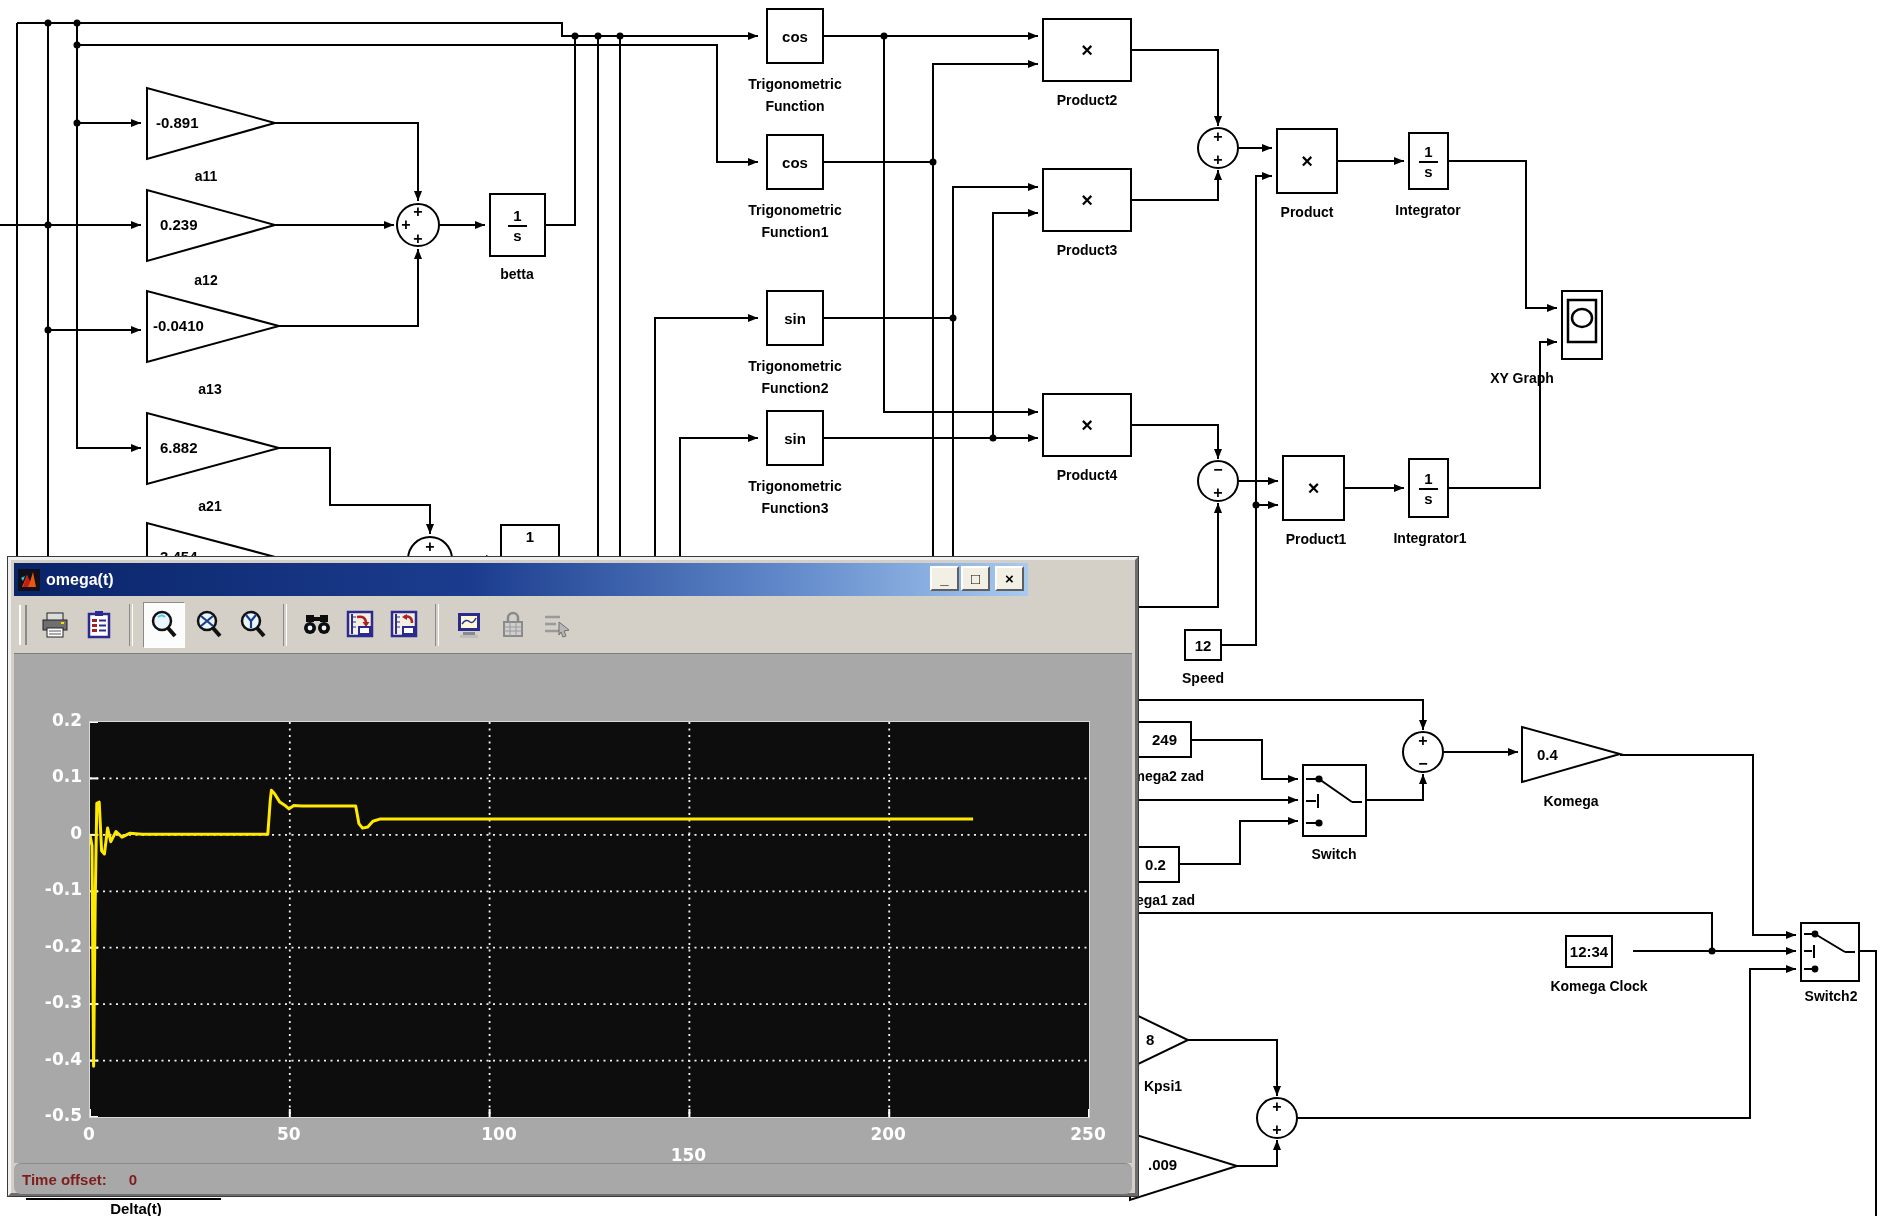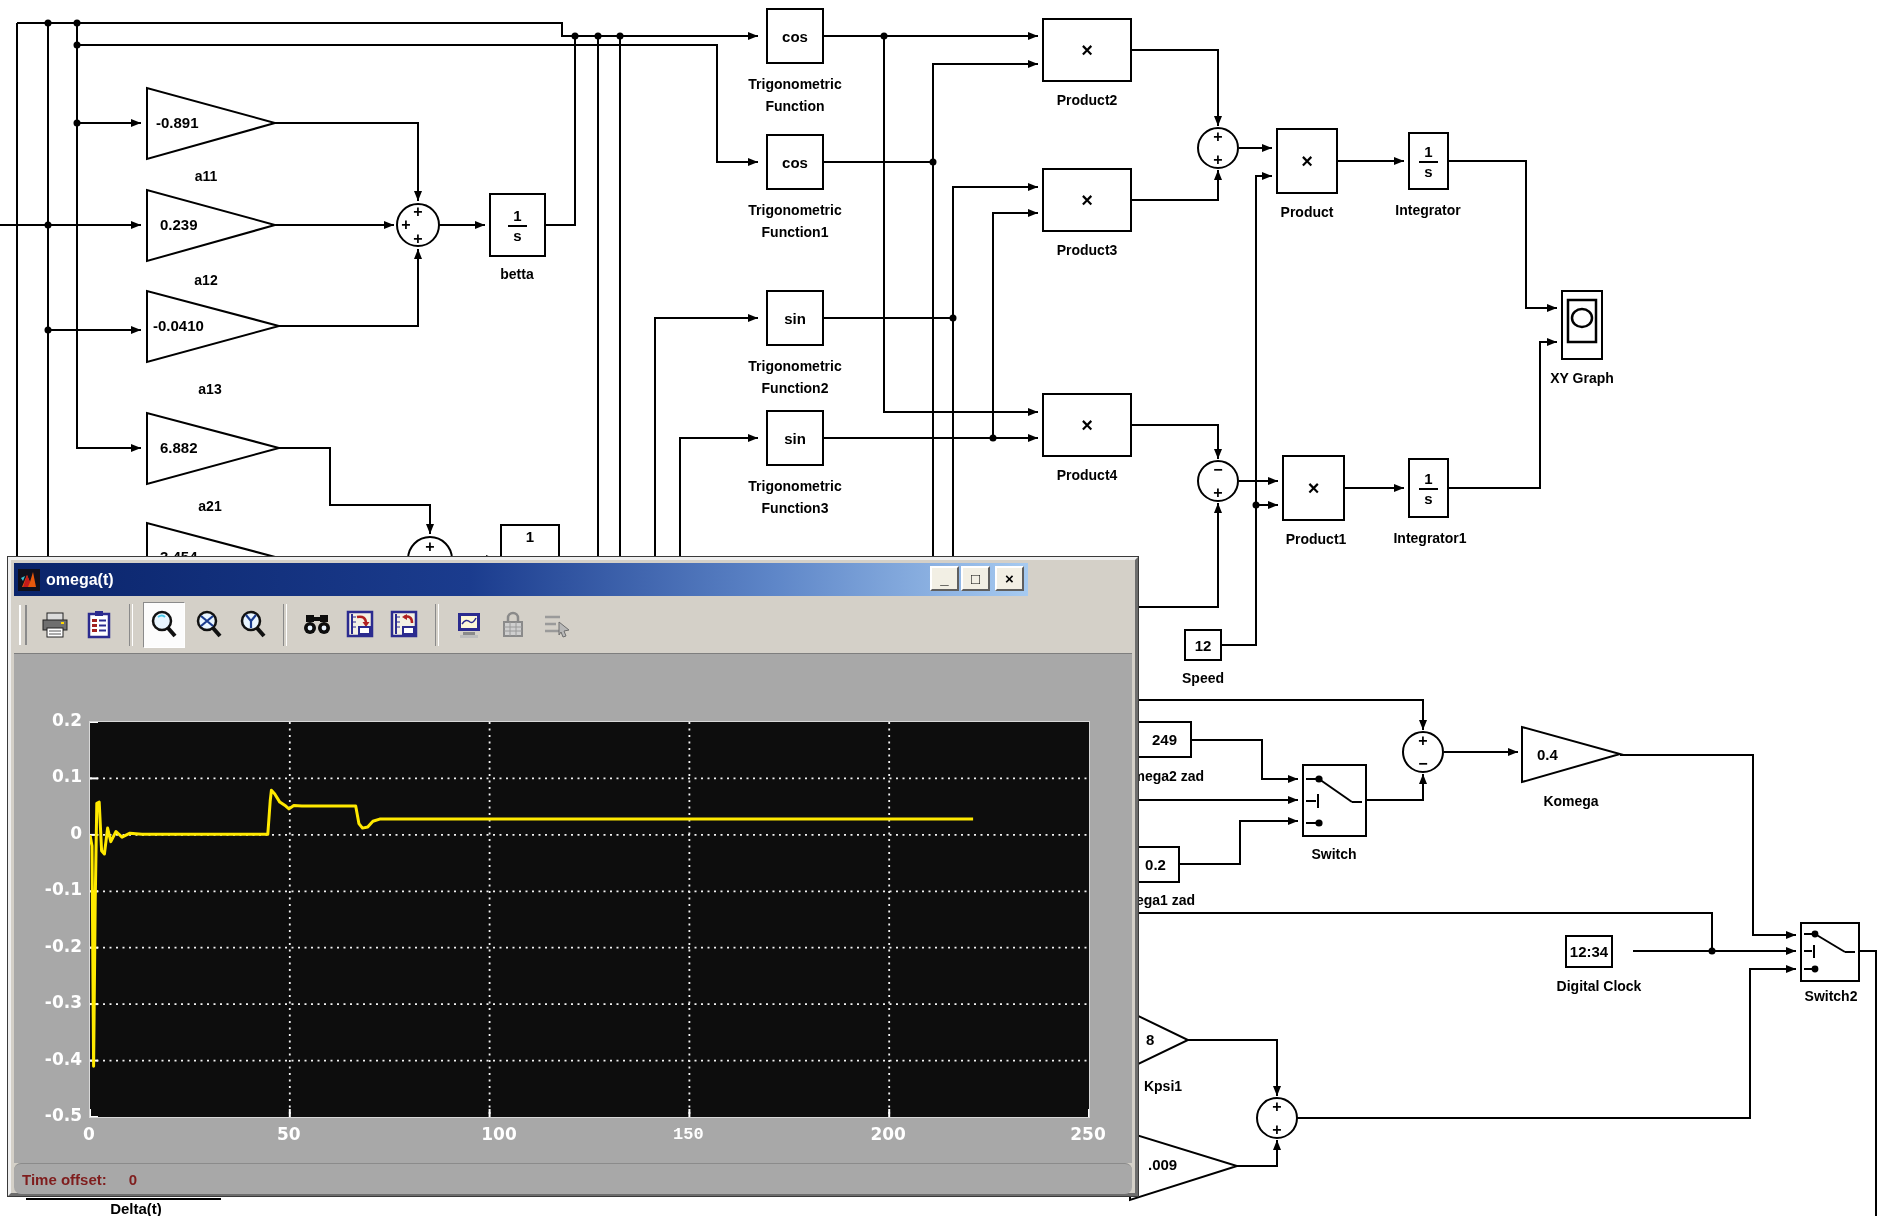--- a/index.html
+++ b/index.html
@@ -274,41 +274,41 @@
       <span>×</span>
     </div>
   <span class="blbl" style="left:1316px;top:531px;">Product1</span>
 
   <div class="blk" style="left:1561px;top:290px;width:42px;height:70px;">
     <svg width="38" height="66" viewBox="0 0 38 66">
       <rect x="5" y="8" width="28" height="42" fill="#fff" stroke="#000" stroke-width="2.5"></rect>
       <ellipse cx="19" cy="26" rx="10" ry="9" fill="none" stroke="#000" stroke-width="2.5"></ellipse>
     </svg>
   </div>
-  <span class="blbl" style="left:1582px;top:370px;">XY Graph</span>
+  <span class="blbl" style="left:1522px;top:370px;">XY Graph</span>
 
   <div class="blk" style="left:1184px;top:629px;width:38px;height:32px;">
       <span>12</span>
     </div>
   <span class="blbl" style="left:1203px;top:670px;">Speed</span>
 
   <div class="blk" style="left:1137px;top:721px;width:55px;height:37px;">
       <span>249</span>
     </div>
   <span class="blbl" style="left:1164px;top:768px;">omega2 zad</span>
 
   <div class="blk" style="left:1131px;top:846px;width:49px;height:37px;">
       <span>0.2</span>
     </div>
   <span class="blbl" style="left:1155px;top:892px;">omega1 zad</span>
 
   <div class="blk" style="left:1565px;top:935px;width:48px;height:33px;">
       <span>12:34</span>
     </div>
-  <span class="blbl" style="left:1599px;top:978px;">Digital Clock</span>
+  <span class="blbl" style="left:1599px;top:978px;">Komega Clock</span>
 
   <div class="blk" style="left:1302px;top:764px;width:65px;height:73px;">
     <svg width="61" height="69" viewBox="0 0 61 69">
       <g stroke="#000" stroke-width="2" fill="#000">
         <line x1="2" y1="13" x2="14" y2="13"></line>
           <circle cx="15" cy="13" r="2.6"></circle>
         <line x1="15" y1="13" x2="48" y2="36"></line>
           <line x1="48" y1="36" x2="58" y2="36"></line>
         <line x1="2" y1="35" x2="12" y2="35"></line>
           <line x1="14" y1="28" x2="14" y2="42"></line>
@@ -508,21 +508,21 @@
           <span class="ylab" style="left: 16px; top: 225.286px;">-0.1</span>
           <span class="ylab" style="left: 16px; top: 281.714px;">-0.2</span>
           <span class="ylab" style="left: 16px; top: 338.143px;">-0.3</span>
           <span class="ylab" style="left: 16px; top: 394.571px;">-0.4</span>
           <span class="ylab" style="left: 16px; top: 451px;">-0.5</span>
         </div>
       <div id="xticks">
           <span class="xlab" style="left: 75px; top: 470px;">0</span>
           <span class="xlab" style="left: 274.8px; top: 470px;">50</span>
           <span class="xlab" style="left: 485px; top: 470px;">100</span>
-          <span class="xlab" style="left: 674.4px; top: 471px; font-family: Liberation Mono, monospace;">150</span>
+          <span class="xlab" style="left: 674.4px; top: 491px;">150</span>
           <span class="xlab" style="left: 874.2px; top: 470px;">200</span>
           <span class="xlab" style="left: 1074px; top: 470px;">250</span>
         </div>
     </div>
 
     <div class="statusbar">
       <span class="sl">Time offset:</span>
       <span class="sv">0</span>
     </div>
   </div>

